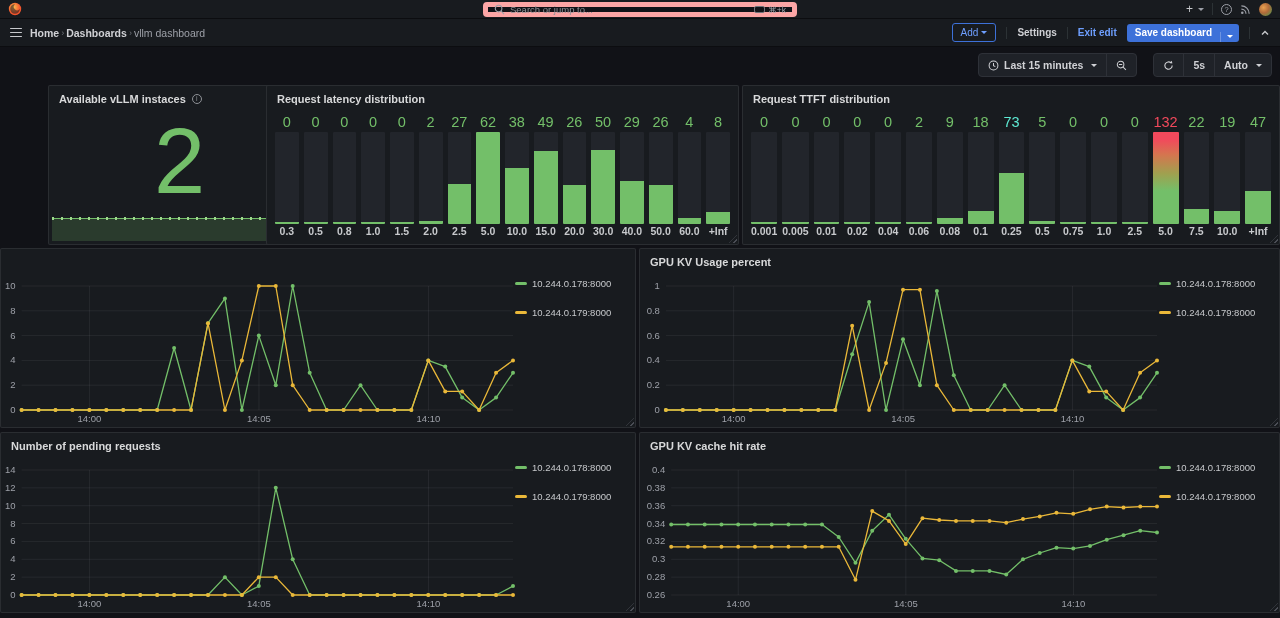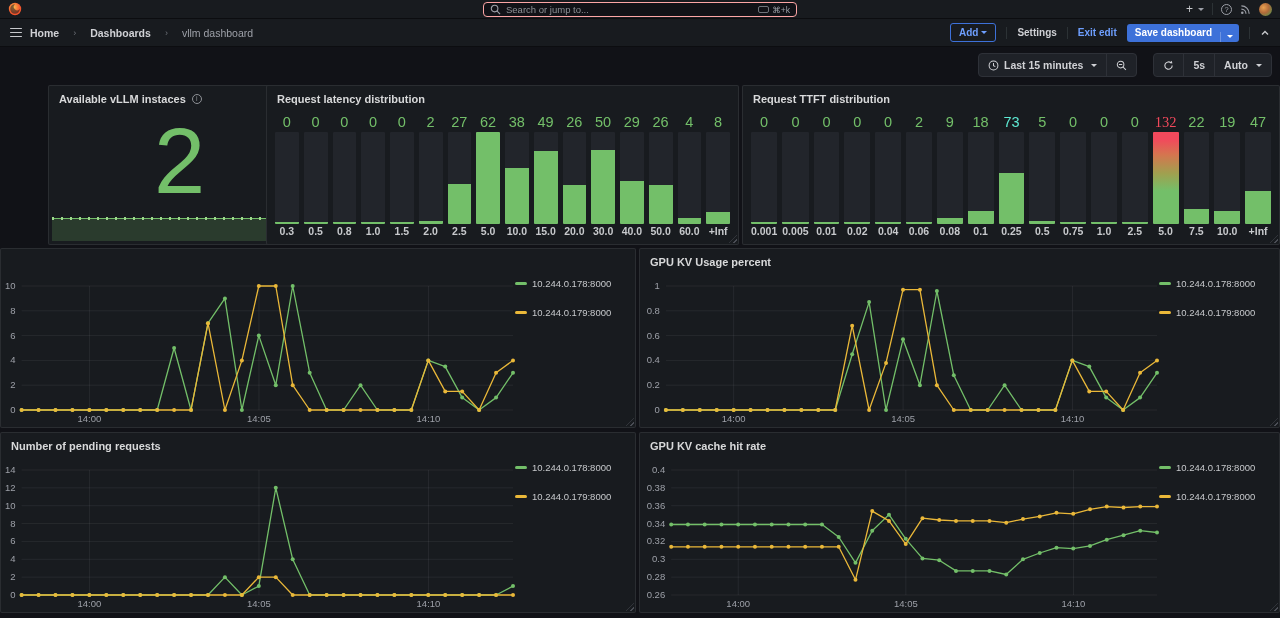--- a/index.html
+++ b/index.html
@@ -14,21 +14,21 @@
   
   .topnav{
     position:absolute; top:0; left:0; right:0; height:19px;
     background:#181B1F; border-bottom:1px solid #0c0d10;
     display:flex; align-items:center; padding:0 8px;
   }
   .nav-left{ display:flex; align-items:center; width:200px; }
   .logo{ width:14px; height:14px; }
   .search-box{
     position:absolute; left:483px; top:2px; width:314px; height:15px;
-    background:#111217; border:1px solid #fca5a5; border-radius:4px;
+    background:#111217; border:5px solid #fca5a5; border-radius:4px;
     display:flex; align-items:center; padding:0 6px; gap:5px; cursor:pointer;
   }
   .search-ph{ font-size:9.5px; color:#8e9196; flex:1; }
   .kbd-wrap{ display:flex; align-items:center; gap:3px; }
   .kbd-icon{ width:11px; height:7px; border:1px solid #6f737a; border-radius:2px; display:inline-block; }
   .kbd{ font-size:8.5px; color:#9da0a8; }
   .nav-right{ margin-left:auto; display:flex; align-items:center; gap:8px; }
   .icon-btn{ display:flex; align-items:center; gap:2px; color:#9da0a8; font-size:11px; cursor:pointer; }
   .plus{ font-size:12px; color:#c7c9cc; line-height:10px; }
   .vdiv{ width:1px; height:12px; background:#2c3235; }
@@ -39,27 +39,27 @@
   .caret{ width:0; height:0; border-left:3px solid transparent; border-right:3px solid transparent;
     border-top:3.5px solid currentColor; display:inline-block; margin-left:3px; }
   
   .crumbbar{
     position:absolute; top:19px; left:0; right:0; height:28px;
     background:#181B1F; border-bottom:1px solid #0c0d10;
     display:flex; align-items:center; padding:0 10px; gap:8px;
   }
   .hamburger{ width:12px; display:flex; flex-direction:column; gap:2.5px; cursor:pointer; }
   .hamburger span{ height:1.5px; background:#c7c9cc; border-radius:1px; }
-  .breadcrumb{ display:flex; align-items:center; gap:14px; font-size:10.5px; }
+  .breadcrumb{ display:flex; align-items:center; gap:2px; font-size:10.5px; }
   .crumb{ color:#d0d1d5; font-weight:600; cursor:pointer; }
   .crumb.current{ color:#9da0a8; font-weight:400; }
   .crumb-sep{ color:#6f737a; font-size:9px; }
   .crumb-actions{ margin-left:auto; display:flex; align-items:center; gap:10px; }
   .btn-outline{
-    border:1px solid #3D71D9; color:#6E9FFF; font-size:10px; font-weight:700;
+    border:1px solid #3D71D9; color:#6E9FFF; font-size:10px; font-weight:400;
     padding:3px 8px; border-radius:3px; display:flex; align-items:center; cursor:pointer;
   }
   .btn-text{ color:#d0d1d5; font-size:10px; font-weight:600; cursor:pointer; }
   .btn-link{ color:#6E9FFF; font-size:10px; font-weight:600; cursor:pointer; }
   .btn-primary{
     background:#3D71D9; color:#fff; font-size:10px; font-weight:600;
     border-radius:3px; display:flex; align-items:flex-end; overflow:hidden; cursor:pointer;
   }
   .btn-primary .main{ padding:3.5px 8px; }
   .btn-primary .caret-seg{ padding:3.5px 6px; border-left:1px solid rgba(255,255,255,.25); display:flex; align-items:center; }
@@ -466,21 +466,21 @@
           <div class="bar-lbl">1.0</div>
         </div>
         <div class="bar-col">
           <div class="bar-val" style="color: rgb(115, 191, 105);">0</div>
           <div class="bar-track">
             <div class="bar-fill" style="height: 0%; background: rgb(115, 191, 105);"></div>
           </div>
           <div class="bar-lbl">2.5</div>
         </div>
         <div class="bar-col">
-          <div class="bar-val" style="color: rgb(242, 73, 92); font-family: Liberation Serif, serif;">132</div>
+          <div class="bar-val" style="color: rgb(242, 73, 92);">132</div>
           <div class="bar-track">
             <div class="bar-fill" style="height: 100%; background: linear-gradient(to top, rgb(115, 191, 105) 0%, rgb(115, 191, 105) 36%, rgb(160, 160, 79) 55%, rgb(212, 118, 79) 75%, rgb(242, 73, 92) 92%);"></div>
           </div>
           <div class="bar-lbl">5.0</div>
         </div>
         <div class="bar-col">
           <div class="bar-val" style="color: rgb(115, 191, 105);">22</div>
           <div class="bar-track">
             <div class="bar-fill" style="height: 16.6667%; background: rgb(115, 191, 105);"></div>
           </div>

